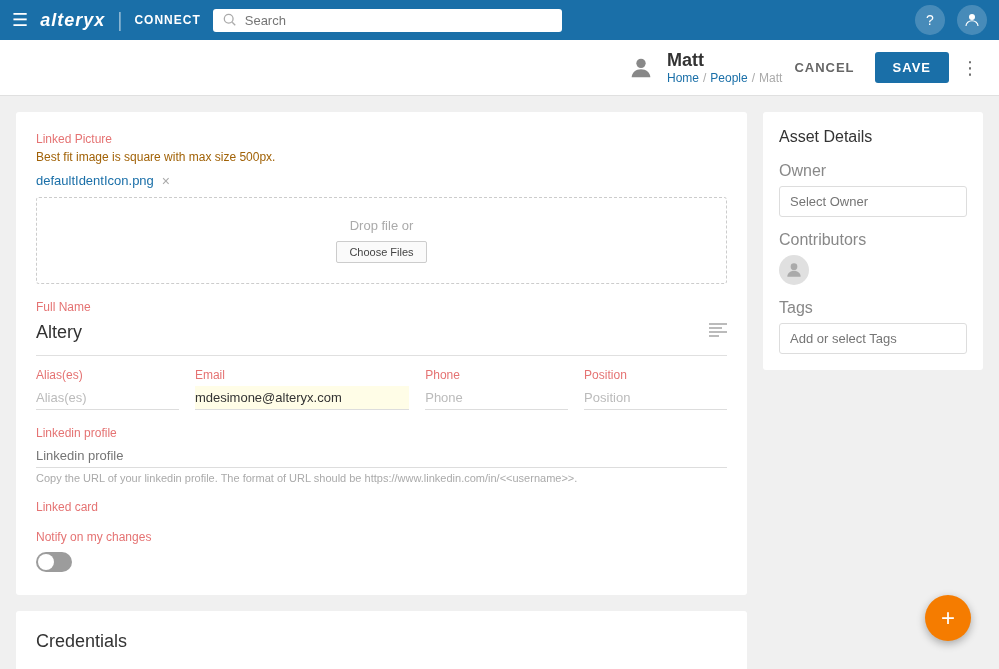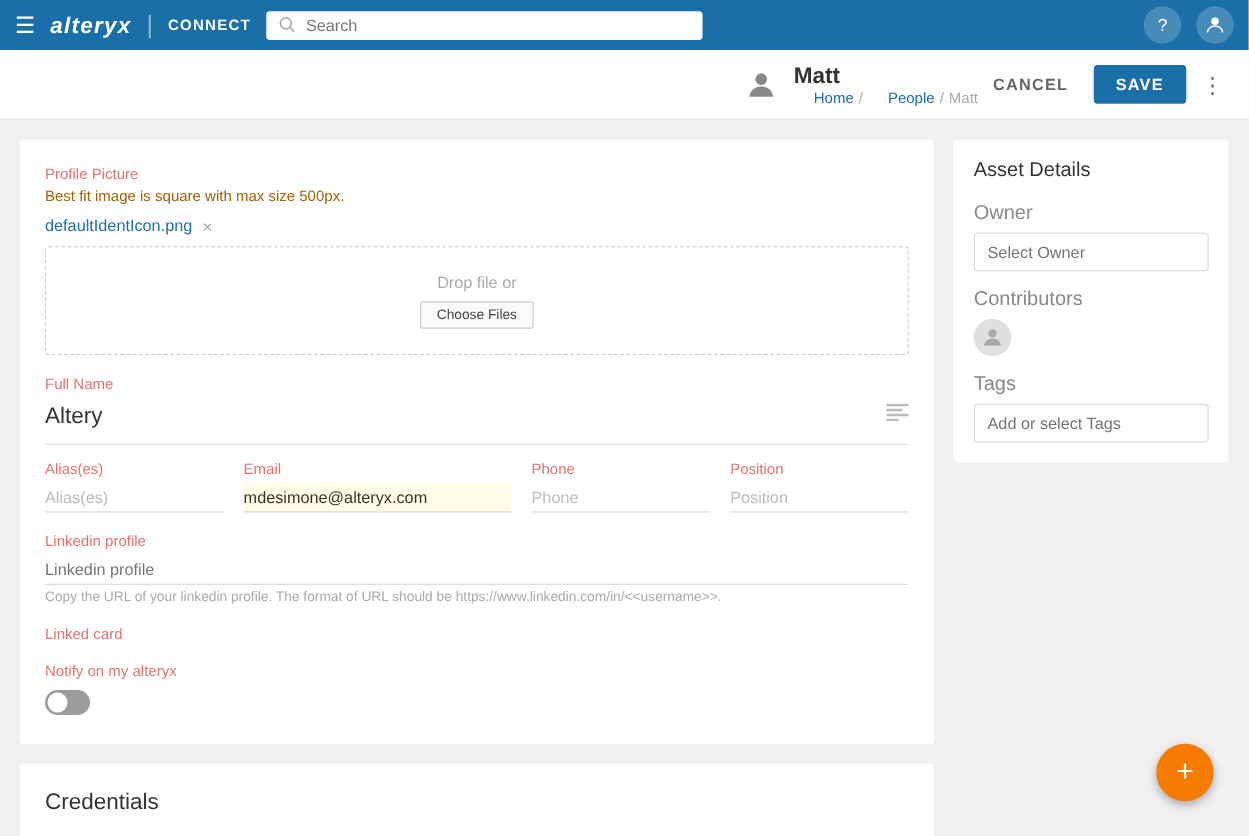--- a/index.html
+++ b/index.html
@@ -90,21 +90,21 @@
       font-weight: 600;
       color: #333;
     }
     .breadcrumb {
       font-size: 12px;
       color: #aaa;
       display: flex;
       gap: 4px;
       align-items: center;
     }
-    .breadcrumb a { color: #1a6fa8; text-decoration: none; margin-left: 16px; }
+    .breadcrumb a { color: #1a6fa8; text-decoration: none; }
     .page-header-actions {
       display: flex;
       align-items: center;
       gap: 8px;
     }
     .btn-cancel {
       background: transparent;
       border: none;
       color: #666;
       font-size: 13px;
@@ -454,21 +454,21 @@
     <button class="btn-save">SAVE</button>
     <span class="btn-more">⋮</span>
   </div>
 </div>
 
 <div class="main-layout">
   <div class="main-content">
 
     <div class="card">
 
-      <div class="form-section-label">Profile Picture</div>
+      <div class="form-section-label">Linked Picture</div>
       <div class="form-helper">Best fit image is square with max size 500px.</div>
 
       <div class="file-chip">
         <span>defaultIdentIcon.png</span>
         <span class="file-chip-remove">×</span>
       </div>
 
       <div class="file-drop-zone">
         <span>Drop file or</span>
         <br>
@@ -507,21 +507,21 @@
           <input class="field-input" type="text" placeholder="Position" style="">
         </div>
       </div>
 
       <div class="linkedin-label">Linkedin profile</div>
       <input class="linkedin-input" type="text" placeholder="Linkedin profile" style="">
       <div class="linkedin-help">Copy the URL of your linkedin profile. The format of URL should be https://www.linkedin.com/in/&lt;&lt;username&gt;&gt;.</div>
 
       <div class="linked-card-label">Linked card</div>
 
-      <div class="notify-label">Notify on my alteryx</div>
+      <div class="notify-label">Notify on my changes</div>
       <label class="toggle-switch">
         
         <span class="toggle-slider"></span>
       </label>
     </div>
 
     <div class="card">
       <div class="card-title">Credentials</div>
 
     </div>

